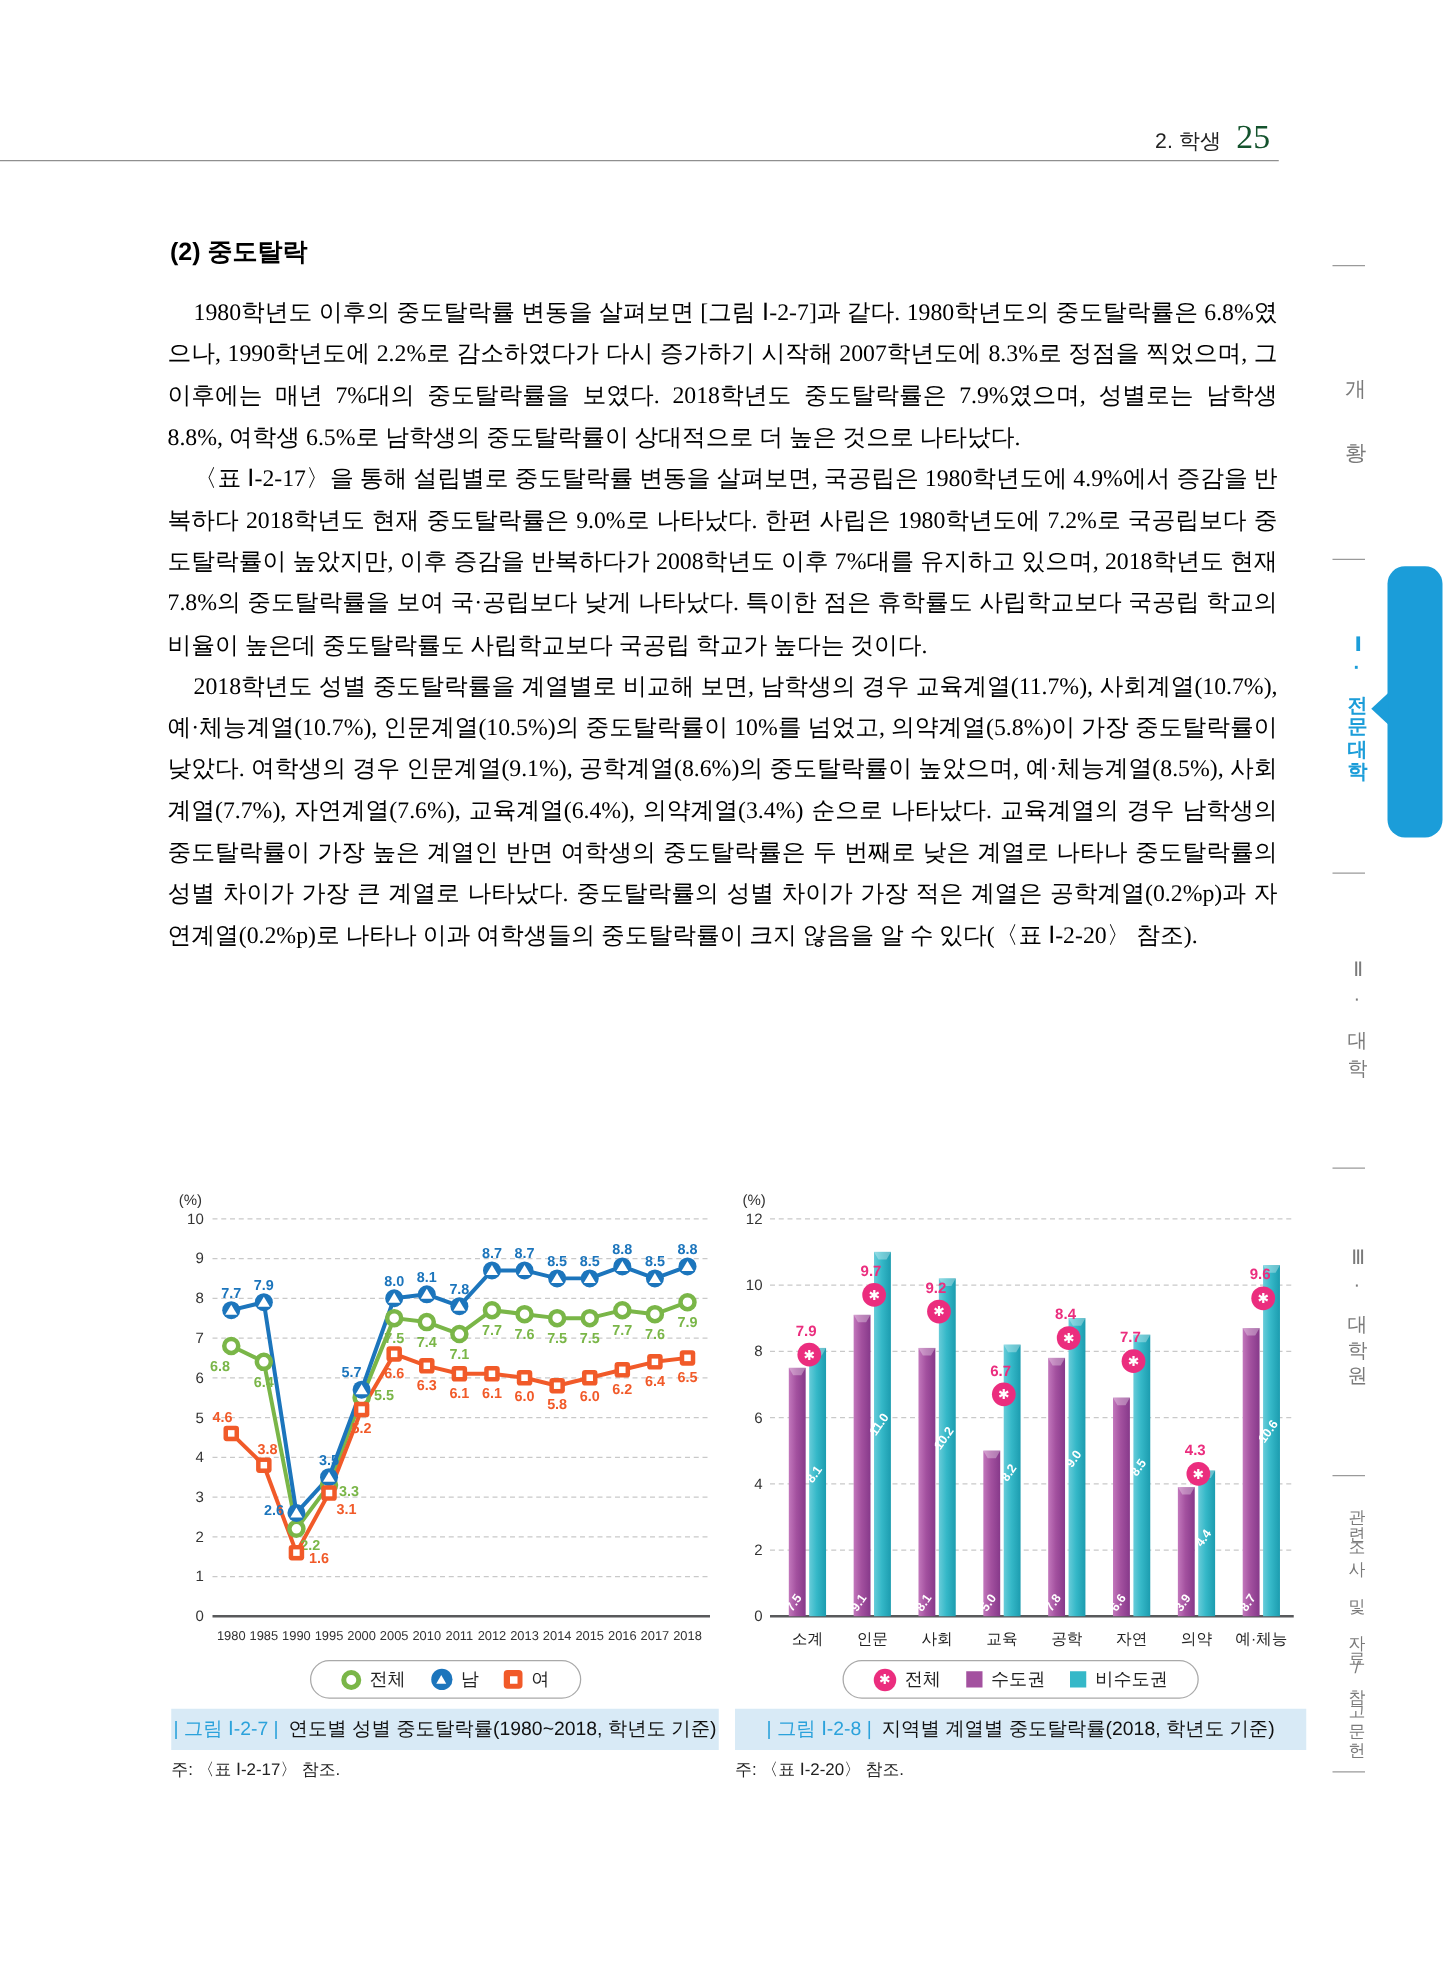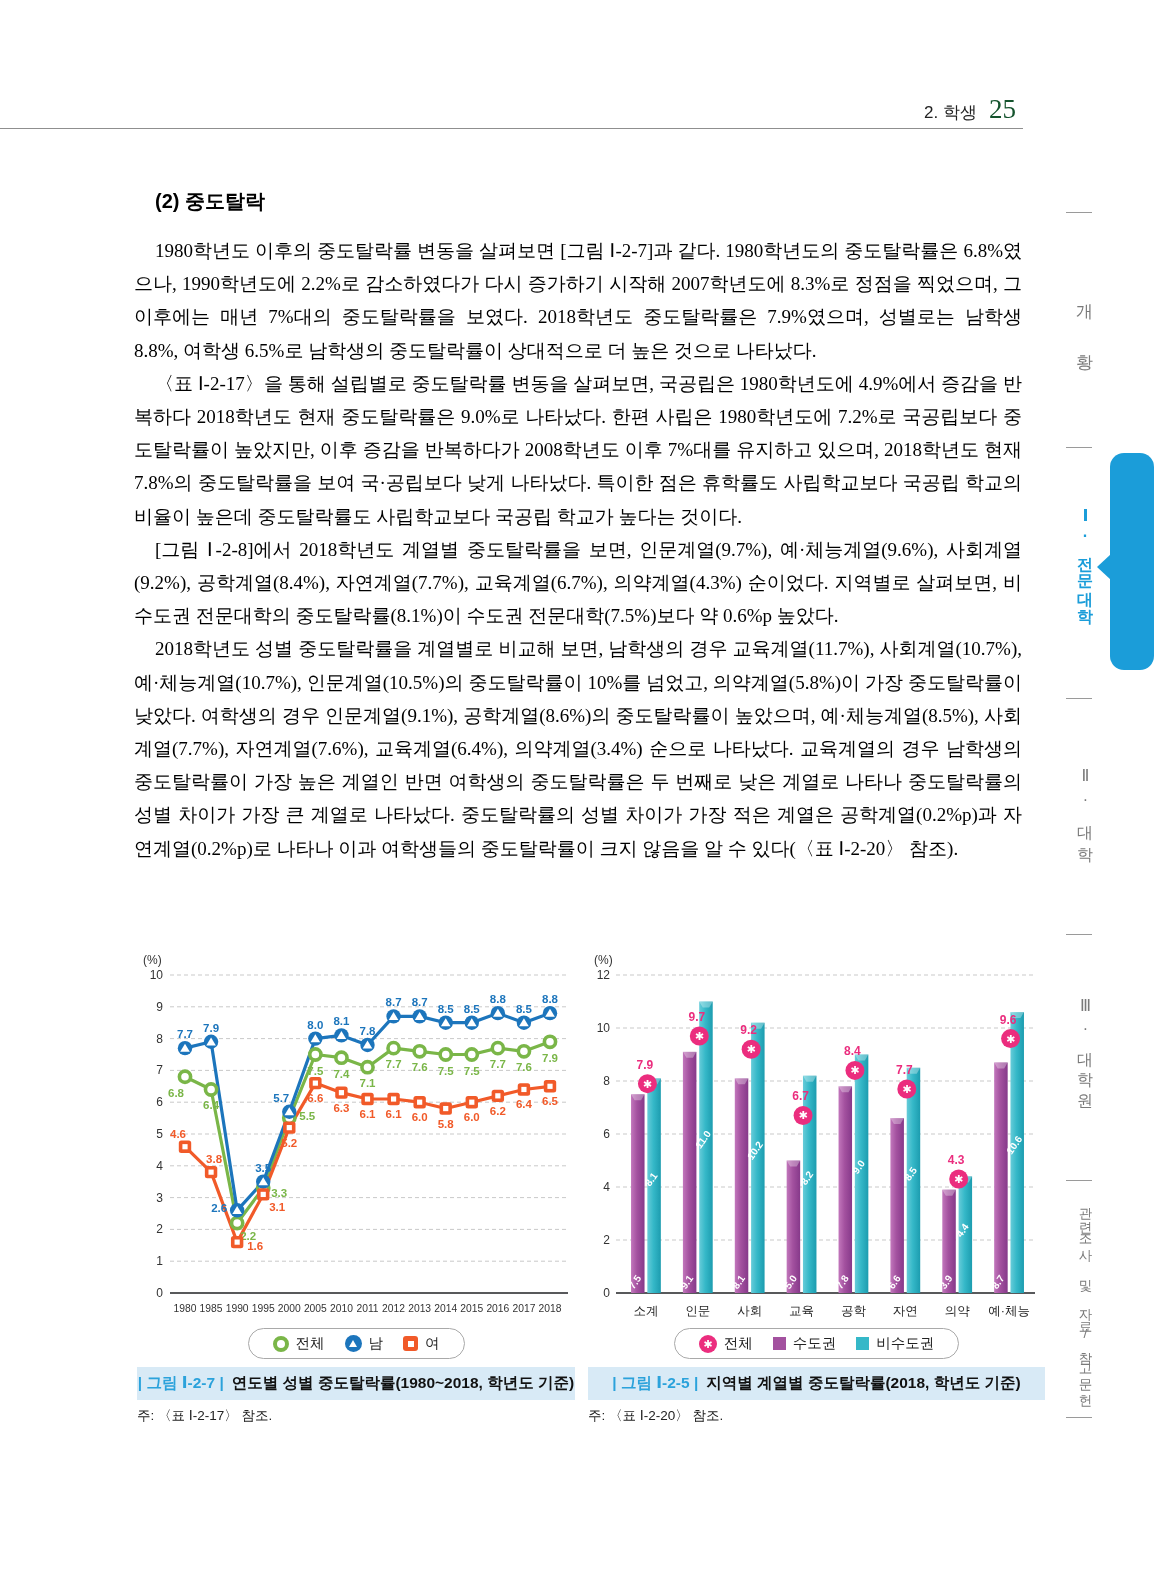--- a/index.html
+++ b/index.html
@@ -4,21 +4,21 @@
 <style>
   html,body{margin:0;padding:0;background:#fff;}
   .page{position:relative;width:1159px;height:1571px;background:#fff;overflow:hidden;
         font-family:"Liberation Sans","DejaVu Sans",sans-serif;color:#111;}
   
   .header{position:absolute;left:600px;top:94px;width:416px;display:flex;justify-content:flex-end;align-items:baseline;gap:12px;text-align:right;}
   .header-section{font-size:17px;color:#222;}
   .header-pagenum{font-family:"Liberation Serif","DejaVu Serif",serif;font-size:27px;color:#14532d;}
   .header-rule{position:absolute;left:0;top:128px;width:1023px;height:1px;background:#8f8f8f;}
   
-  .section-title{position:absolute;left:155px;top:188px;margin:0;font-size:20px;font-weight:bold;color:#000;}
+  .section-title{position:absolute;left:136px;top:188px;margin:0;font-size:20px;font-weight:bold;color:#000;}
   
   .body-text{position:absolute;left:134px;top:234px;width:888px;
              font-family:Liberation Serif, serif;
              font-size:19px;line-height:33.2px;text-align:justify;color:#000;}
   .body-text p{margin:0;text-indent:1.1em;}
   
   .figure{position:absolute;top:948px;}
   .figure-left{left:137px;width:438px;}
   .figure-right{left:588px;width:457px;}
   .figure svg{display:block;font-family:"Liberation Sans","DejaVu Sans",sans-serif;}
@@ -30,21 +30,21 @@
   .mk.ring{width:16px;height:16px;border-radius:50%;border:4px solid #7AB648;background:#fff;}
   .mk.tri{width:17px;height:17px;border-radius:50%;background:#1C75BC;position:relative;}
   .mk.tri::after{content:"";position:absolute;left:4px;top:5px;width:0;height:0;
                  border-left:4.5px solid transparent;border-right:4.5px solid transparent;border-bottom:7px solid #fff;}
   .mk.sq{width:15px;height:15px;border-radius:3px;background:#F15A29;position:relative;}
   .mk.sq::after{content:"";position:absolute;left:4.5px;top:4.5px;width:6px;height:6px;background:#fff;}
   .mk.ast{width:18px;height:18px;border-radius:50%;background:#EB2D7E;color:#fff;font-size:11px;
           line-height:18px;text-align:center;font-weight:bold;}
   .mk.flat{width:13px;height:13px;}
   .fig-caption{margin-top:8px;height:33px;background:#D8EAF6;display:flex;align-items:center;justify-content:center;gap:8px;
-               font-size:15.5px;font-weight:bold;}
+               font-size:15.5px;font-weight:normal;}
   .fig-caption .cap-prefix{color:#2BA2DB;}
   .fig-caption .cap-title{color:#111;}
   .fig-note{margin-top:7px;font-size:13.5px;color:#222;}
   
   .sb-divider{position:absolute;left:1066px;width:26px;height:1px;background:#9a9a9a;}
   .sb-v{position:absolute;writing-mode:vertical-rl;text-orientation:upright;color:#7a7a7a;white-space:nowrap;}
   .sb-overview{left:1073px;top:291px;font-size:17px;letter-spacing:34px;}
   .sb-active-bg{position:absolute;left:1110px;top:453px;width:44px;height:217px;background:#1B9DD9;border-radius:14px;}
   .sb-active-arrow{position:absolute;left:1097px;top:554px;width:0;height:0;
                    border-top:13px solid transparent;border-bottom:13px solid transparent;border-right:14px solid #1B9DD9;}
@@ -62,21 +62,20 @@
     <span class="header-section">2. 학생</span>
     <span class="header-pagenum">25</span>
   </div>
   <div class="header-rule"></div>
 
   <h2 class="section-title">(2) 중도탈락</h2>
 
   <div class="body-text">
     <p>1980학년도 이후의 중도탈락률 변동을 살펴보면 [그림 Ⅰ-2-7]과 같다. 1980학년도의 중도탈락률은 6.8%였으나, 1990학년도에 2.2%로 감소하였다가 다시 증가하기 시작해 2007학년도에 8.3%로 정점을 찍었으며, 그 이후에는 매년 7%대의 중도탈락률을 보였다. 2018학년도 중도탈락률은 7.9%였으며, 성별로는 남학생 8.8%, 여학생 6.5%로 남학생의 중도탈락률이 상대적으로 더 높은 것으로 나타났다.</p>
     <p>〈표 Ⅰ-2-17〉을 통해 설립별로 중도탈락률 변동을 살펴보면, 국공립은 1980학년도에 4.9%에서 증감을 반복하다 2018학년도 현재 중도탈락률은 9.0%로 나타났다. 한편 사립은 1980학년도에 7.2%로 국공립보다 중도탈락률이 높았지만, 이후 증감을 반복하다가 2008학년도 이후 7%대를 유지하고 있으며, 2018학년도 현재 7.8%의 중도탈락률을 보여 국·공립보다 낮게 나타났다. 특이한 점은 휴학률도 사립학교보다 국공립 학교의 비율이 높은데 중도탈락률도 사립학교보다 국공립 학교가 높다는 것이다.</p>
-    <p>[그림 Ⅰ-2-8]에서 2018학년도 계열별 중도탈락률을 보면, 인문계열(9.7%), 예·체능계열(9.6%), 사회계열(9.2%), 공학계열(8.4%), 자연계열(7.7%), 교육계열(6.7%), 의약계열(4.3%) 순이었다. 지역별로 살펴보면, 비수도권 전문대학의 중도탈락률(8.1%)이 수도권 전문대학(7.5%)보다 약 0.6%p 높았다.</p>
     <p>2018학년도 성별 중도탈락률을 계열별로 비교해 보면, 남학생의 경우 교육계열(11.7%), 사회계열(10.7%), 예·체능계열(10.7%), 인문계열(10.5%)의 중도탈락률이 10%를 넘었고, 의약계열(5.8%)이 가장 중도탈락률이 낮았다. 여학생의 경우 인문계열(9.1%), 공학계열(8.6%)의 중도탈락률이 높았으며, 예·체능계열(8.5%), 사회계열(7.7%), 자연계열(7.6%), 교육계열(6.4%), 의약계열(3.4%) 순으로 나타났다. 교육계열의 경우 남학생의 중도탈락률이 가장 높은 계열인 반면 여학생의 중도탈락률은 두 번째로 낮은 계열로 나타나 중도탈락률의 성별 차이가 가장 큰 계열로 나타났다. 중도탈락률의 성별 차이가 가장 적은 계열은 공학계열(0.2%p)과 자연계열(0.2%p)로 나타나 이과 여학생들의 중도탈락률이 크지 않음을 알 수 있다(〈표 Ⅰ-2-20〉 참조).</p>
   </div>
 
   <div class="figure figure-left">
     <svg id="line-chart-svg" width="438" height="378" viewBox="0 0 438 378">
         <text x="6" y="16" font-size="12" fill="#333">(%)</text>
         <line x1="33" y1="345" x2="431" y2="345" stroke="#58595b" stroke-width="2"></line>
         <text x="26" y="349" font-size="12" fill="#333" text-anchor="end">0</text>
         <line x1="33" y1="313.2" x2="431" y2="313.2" stroke="#c9c9c9" stroke-width="1" stroke-dasharray="4 3"></line>
         <text x="26" y="317.2" font-size="12" fill="#333" text-anchor="end">1</text>
@@ -380,21 +379,21 @@
           <span class="mk flat" style="background: rgb(163, 81, 159);"></span>
           <span>수도권</span>
         </span>
         <span class="legend-item">
           <span class="mk flat" style="background: rgb(53, 184, 200);"></span>
           <span>비수도권</span>
         </span>
       </span>
     </div>
     <div class="fig-caption">
-      <span class="cap-prefix">| 그림 Ⅰ-2-5 |</span>
+      <span class="cap-prefix">| 그림 Ⅰ-2-8 |</span>
       <span class="cap-title">지역별 계열별 중도탈락률(2018, 학년도 기준)</span>
     </div>
     <div class="fig-note">주: 〈표 Ⅰ-2-20〉 참조.</div>
   </div>
 
   <div class="sb-divider" style="top:212px"></div>
   <div class="sb-v sb-overview">개황</div>
   <div class="sb-divider" style="top:447px"></div>
   <div class="sb-active-bg"></div>
   <div class="sb-active-arrow"></div>

